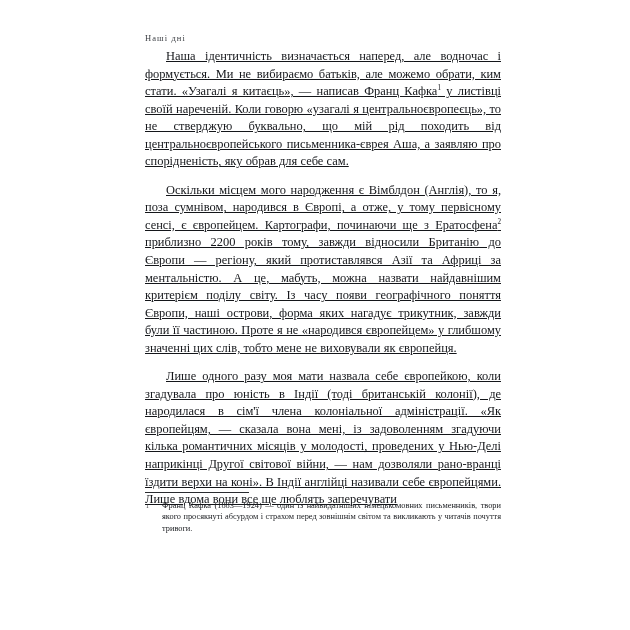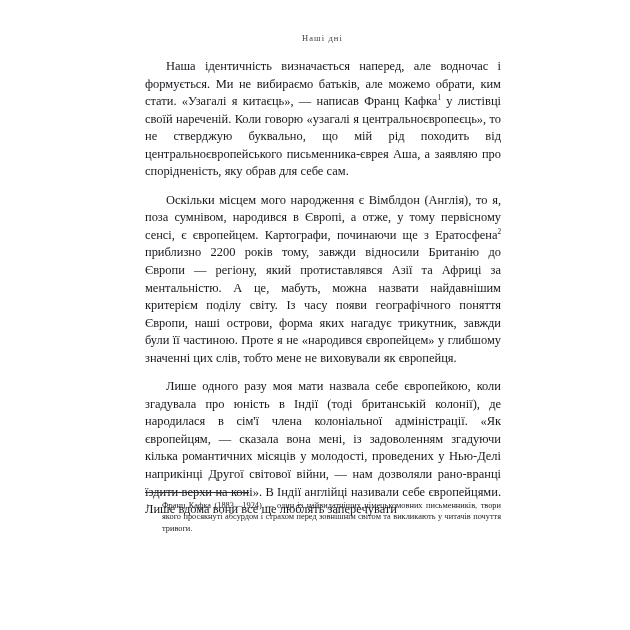--- a/index.html
+++ b/index.html
@@ -23,34 +23,35 @@
     background: #ffffff;
     box-sizing: border-box;
   }
 
   
   .running-head {
     position: absolute;
     top: 33px;
     left: 145px;
     width: 355px;
-    text-align: center;
+    text-align: left;
     font-family: "Liberation Serif", "DejaVu Serif", serif;
     font-size: 8.5px;
     letter-spacing: 1.1px;
     color: #3a3d42;
     white-space: nowrap;
   }
 
   
   .text-block {
     position: absolute;
-    top: 58px;
+    top: 48px;
     left: 145px;
     width: 356px;
+    text-decoration: underline;
   }
 
   .para {
     margin: 0;
     text-indent: 21px;
     text-align: justify;
     font-size: 12.45px;
     line-height: 17.55px;
     color: #15171b;
     hyphens: none;

